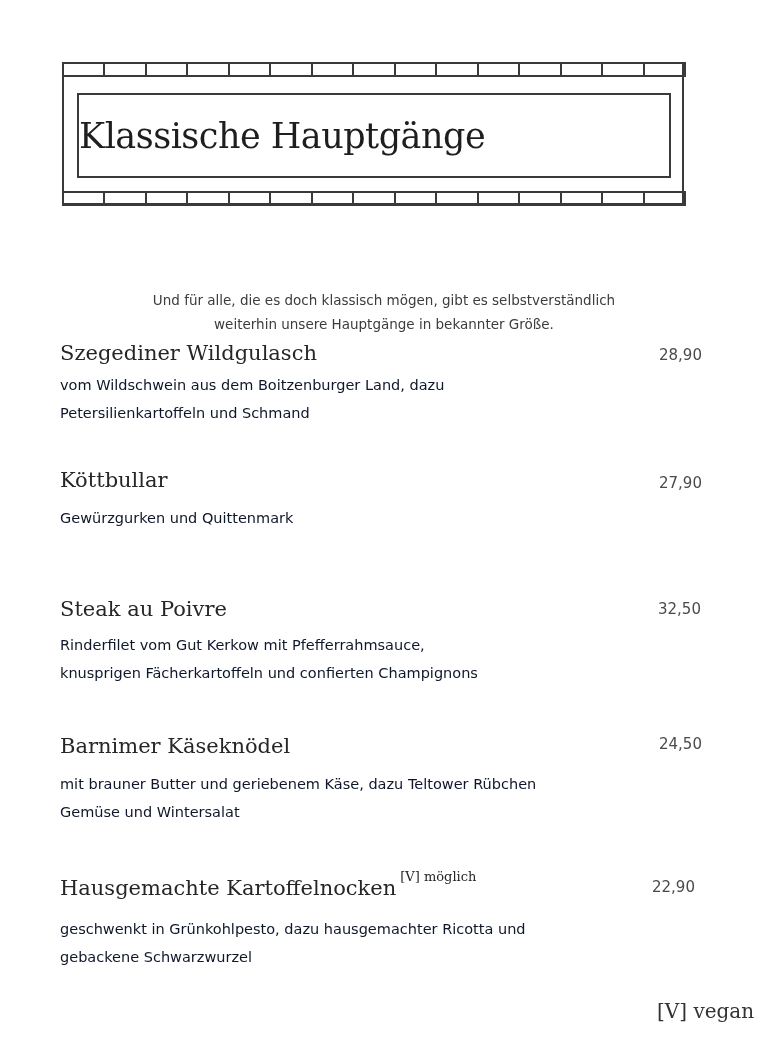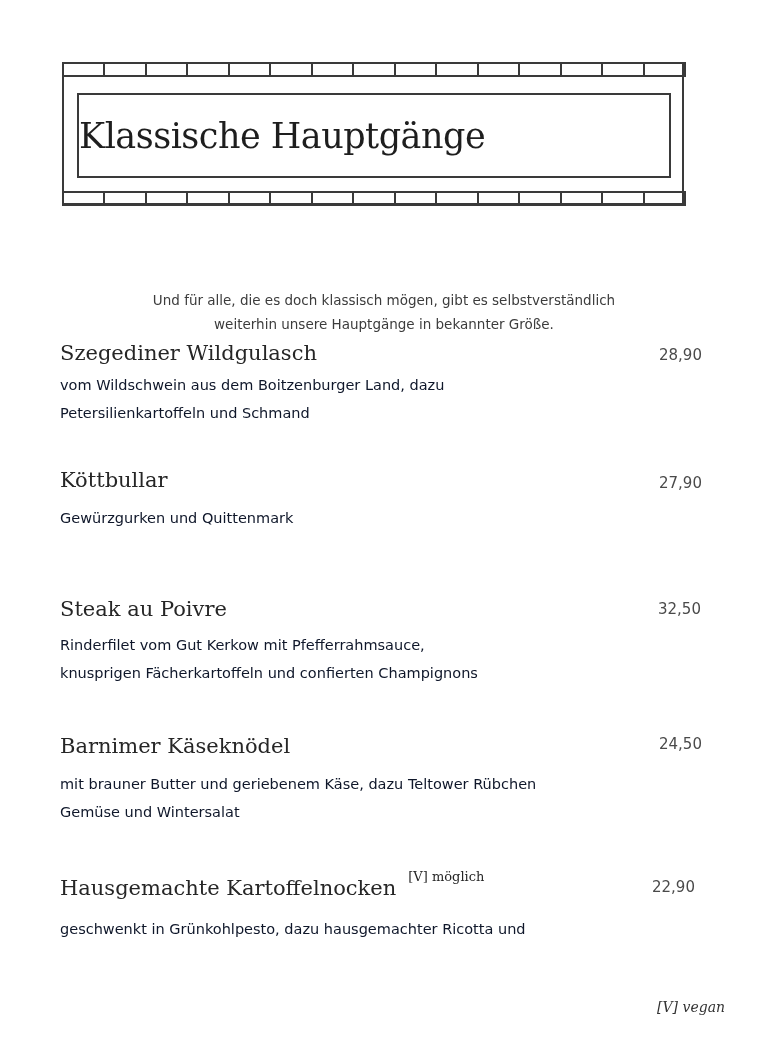--- a/index.html
+++ b/index.html
@@ -9,22 +9,22 @@
   .strip.top { top:62px; }
   .strip.bottom { top:191px; }
   .cell { flex:1; border-right:2px solid #3a3a3a; }
   .cell:last-child { border-right:none; }
   .frame-inner { position:absolute; left:77px; top:93px; width:594px; height:85px; border:2px solid #3a3a3a; box-sizing:border-box; display:flex; align-items:center; }
   .title { font-family:"DejaVu Serif", serif; font-size:35px; color:#1e1e1e; letter-spacing:-0.5px; }
   .intro { position:absolute; left:60px; width:648px; top:240px; text-align:center; font-family:"DejaVu Sans", sans-serif; font-size:13.5px; line-height:24px; color:#3c3c3c;margin-top:48px; }
   .dish-name { position:absolute; left:60px; font-family:"DejaVu Serif", serif; font-size:21px; color:#262626; white-space:nowrap; }
   .dish-desc { position:absolute; left:60px; width:600px; font-family:"DejaVu Sans", sans-serif; font-size:14.5px; line-height:28px; color:#0f172a; }
   .price { position:absolute; font-family:"DejaVu Sans", sans-serif; font-size:15px; color:#4a4a4a; }
-  .sup { font-family:"DejaVu Serif", serif; font-size:13px; position:relative; top:-14px; margin-left:12px; color:#262626; }
-  .legend { position:absolute; left:657px; top:999px; font-family:"DejaVu Serif", serif; font-size:14px; color:#333;font-style:italic; }
+  .sup { font-family:"DejaVu Serif", serif; font-size:13px; position:relative; top:-14px; margin-left:4px; color:#262626; }
+  .legend { position:absolute; left:657px; top:999px; font-family:"DejaVu Serif", serif; font-size:20px; color:#333; }
 </style>
 </head>
 <body>
 
 <div class="frame-outer"></div>
 <div class="strip top">
   <div class="cell"></div>
     <div class="cell"></div>
     <div class="cell"></div>
     <div class="cell"></div>
@@ -92,15 +92,16 @@
   <div>mit brauner Butter und geriebenem Käse, dazu Teltower Rübchen</div>
   <div>Gemüse und Wintersalat</div>
 </div>
 
 <div class="dish-name" style="top:876px">
   <span>Hausgemachte Kartoffelnocken</span><span class="sup">[V] möglich</span>
 </div>
 <div class="price" style="left:652px;top:878px">22,90</div>
 <div class="dish-desc" style="top:915px">
   <div>geschwenkt in Grünkohlpesto, dazu hausgemachter Ricotta und</div>
+  <div>gebackene Schwarzwurzel</div>
 </div>
 
 <div class="legend">[V] vegan</div>
 
 </body></html>

